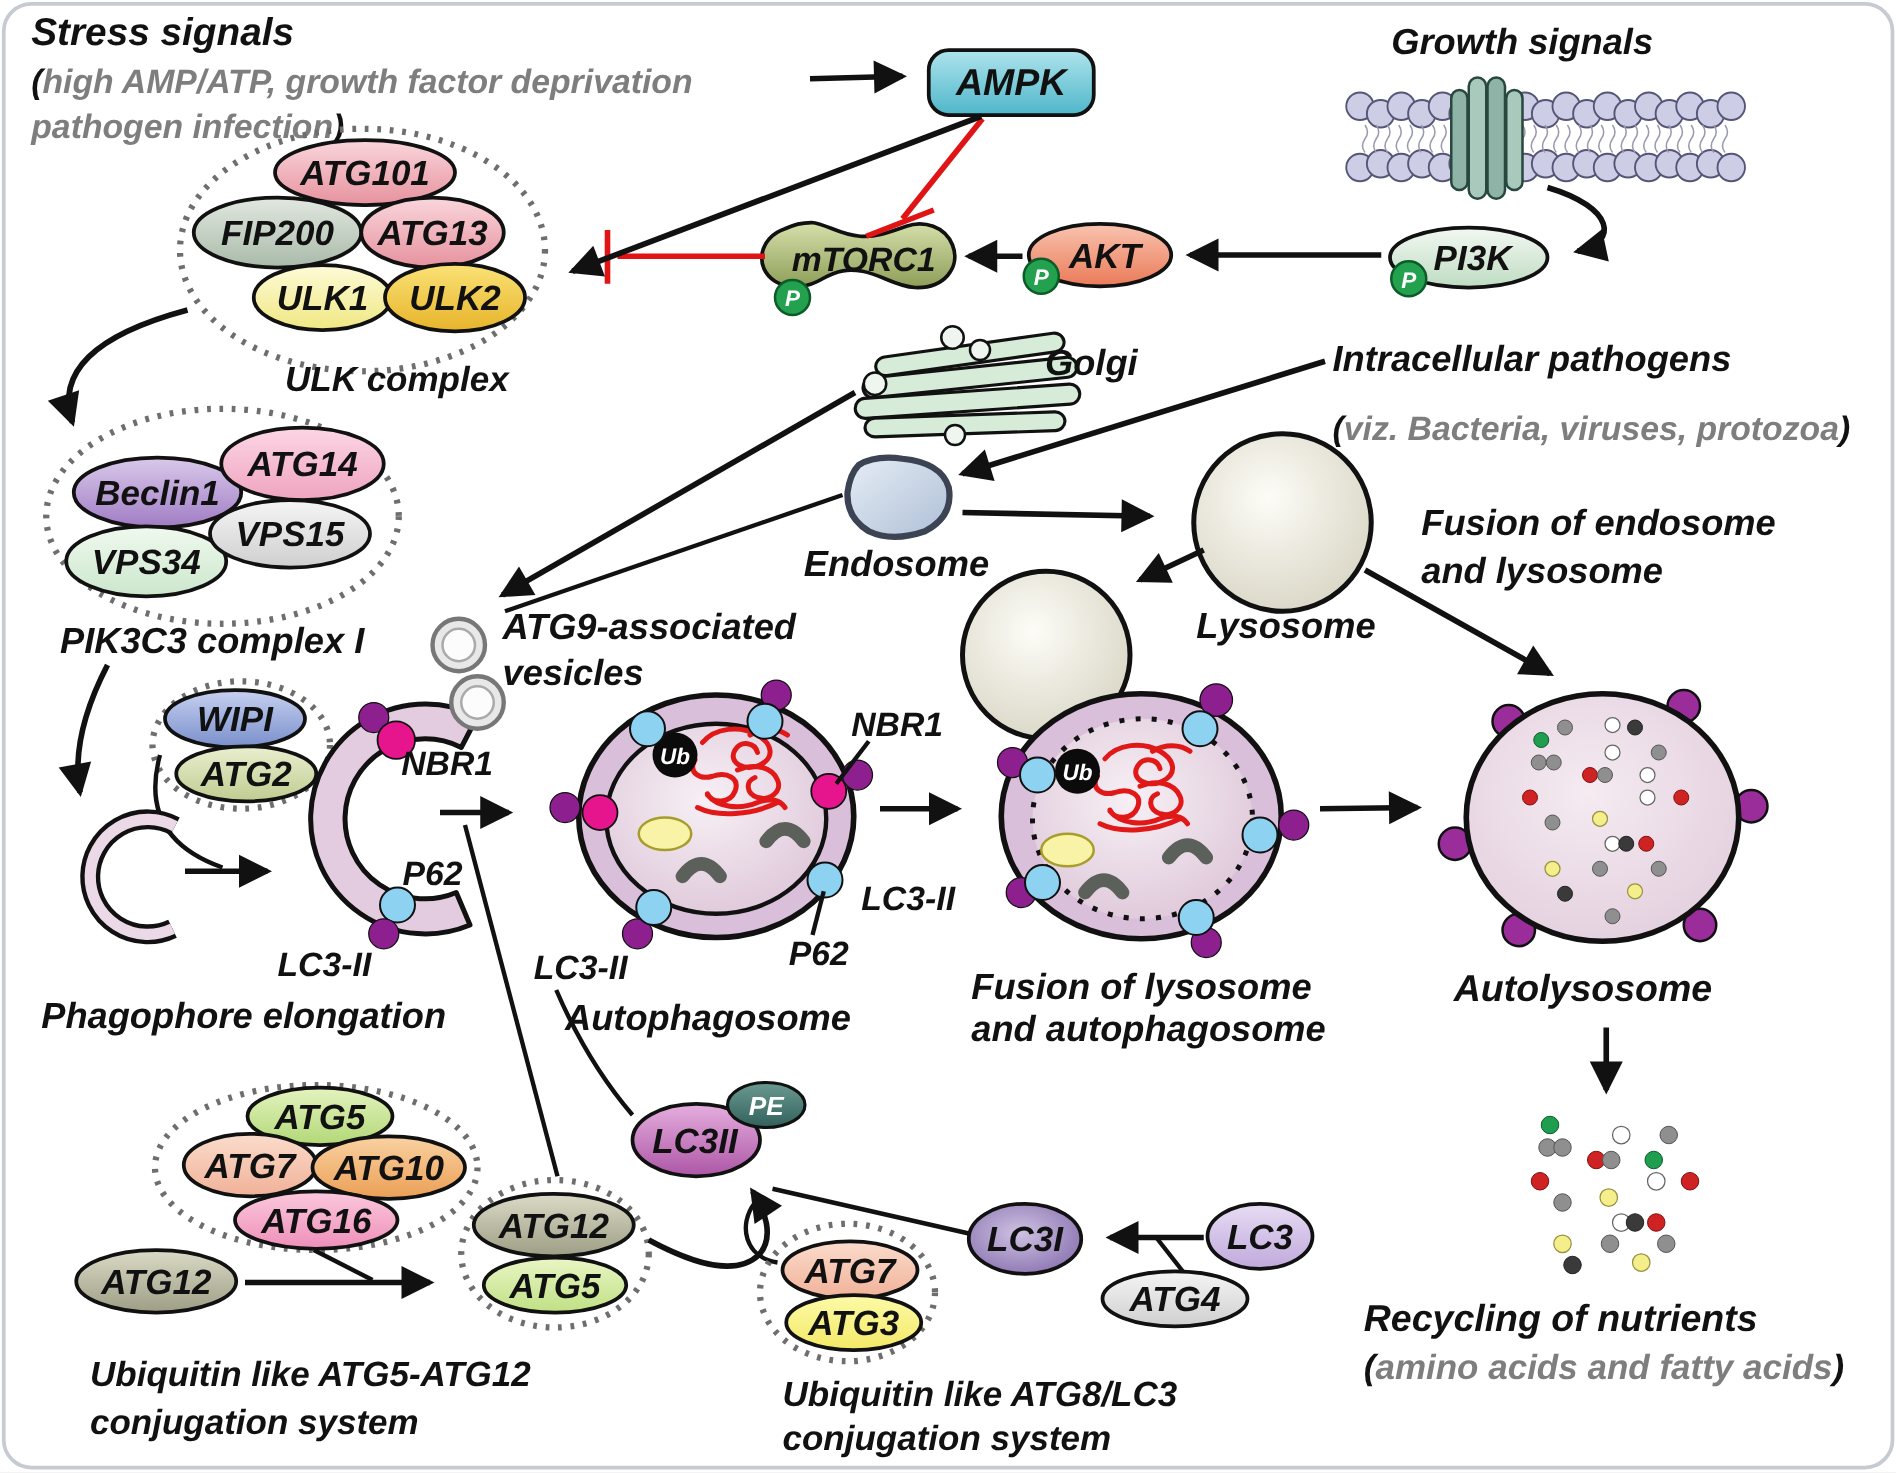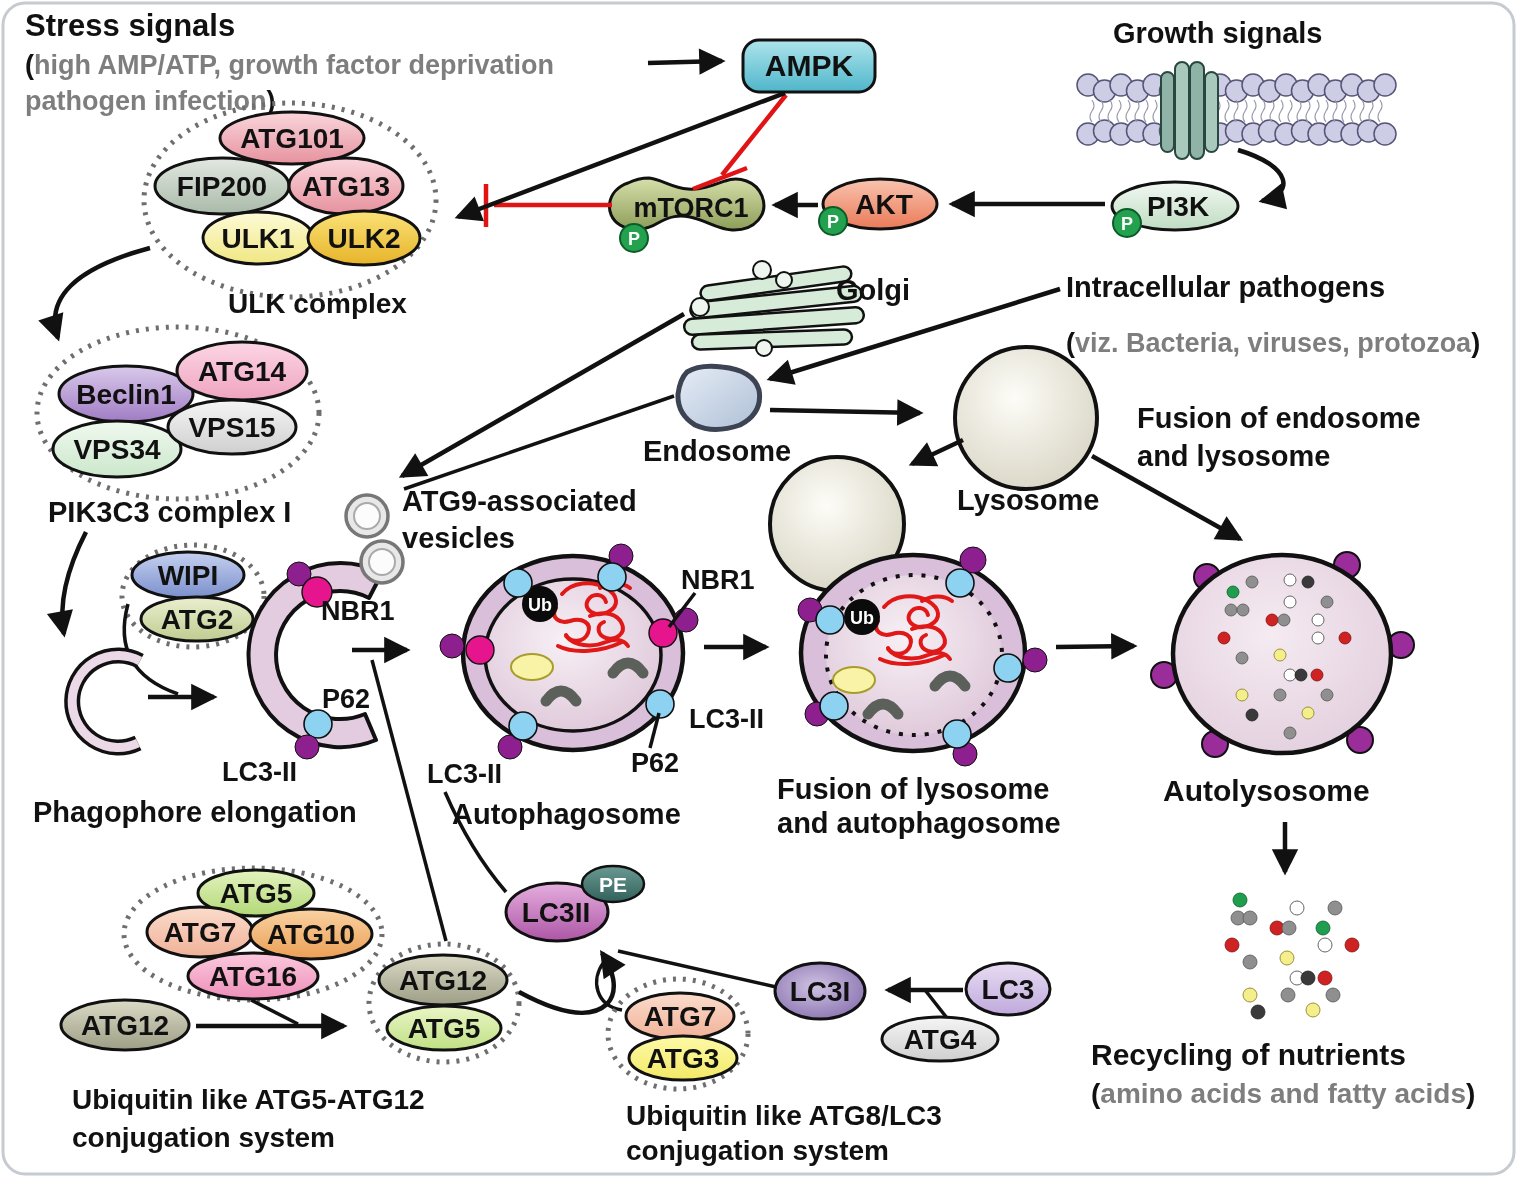--- a/index.html
+++ b/index.html
@@ -1,16 +1,16 @@
 <!DOCTYPE html>
 <html><head>
 <meta charset="utf-8">
 <style>
   html,body{margin:0;padding:0;background:#e9eaec;}
-  #stage{position:relative;width:1517px;height:1178px;background:#ffffff;overflow:hidden;}
+  #stage{position:relative;width:1517px;height:1178px;background:#ffffff;overflow:hidden;font-style:italic;}
   svg{position:absolute;left:0;top:0;}
   text{font-family:"Liberation Sans","DejaVu Sans",sans-serif;font-weight:bold;fill:#111111;}
   .gray{fill:#7e7e7e;}
   .nl{text-anchor:middle;}
   .wh{fill:#ffffff;}
   .dotted{fill:none;stroke:#6e6e6e;stroke-width:5;stroke-dasharray:3 7;}
   .arrow{stroke:#111;stroke-width:4.5;fill:none;}
   .thin{stroke:#111;stroke-width:3.5;fill:none;}
   .red{stroke:#e01414;stroke-width:4.5;fill:none;}
   .nodeS{stroke:#111;stroke-width:3;}

